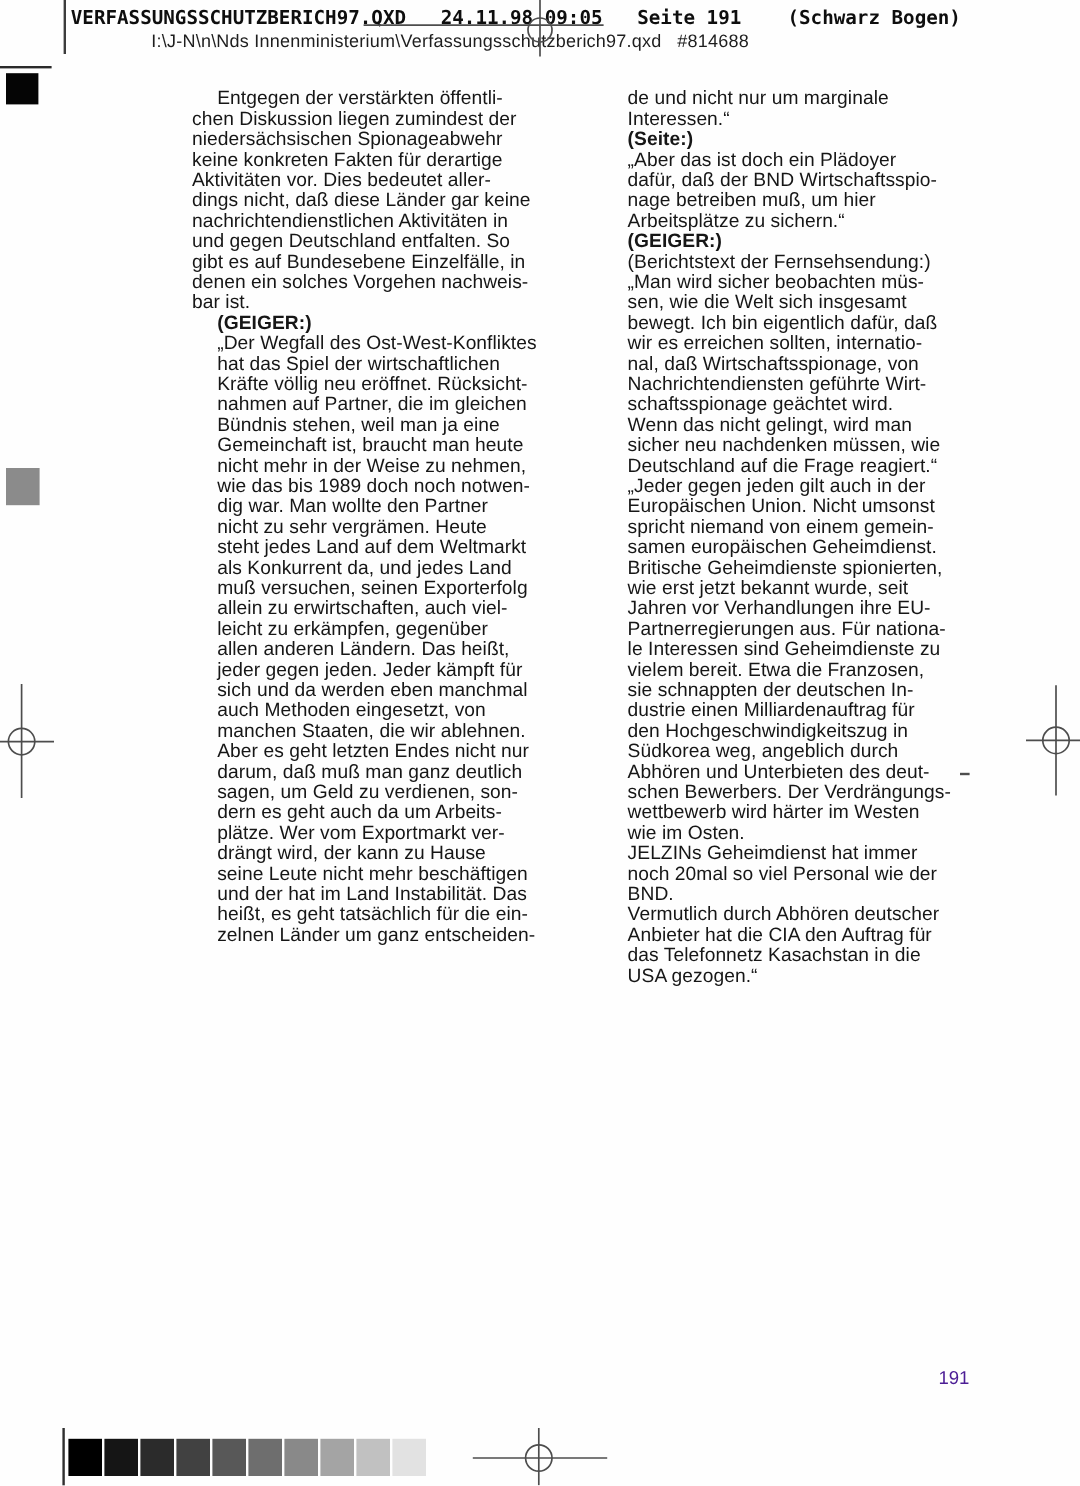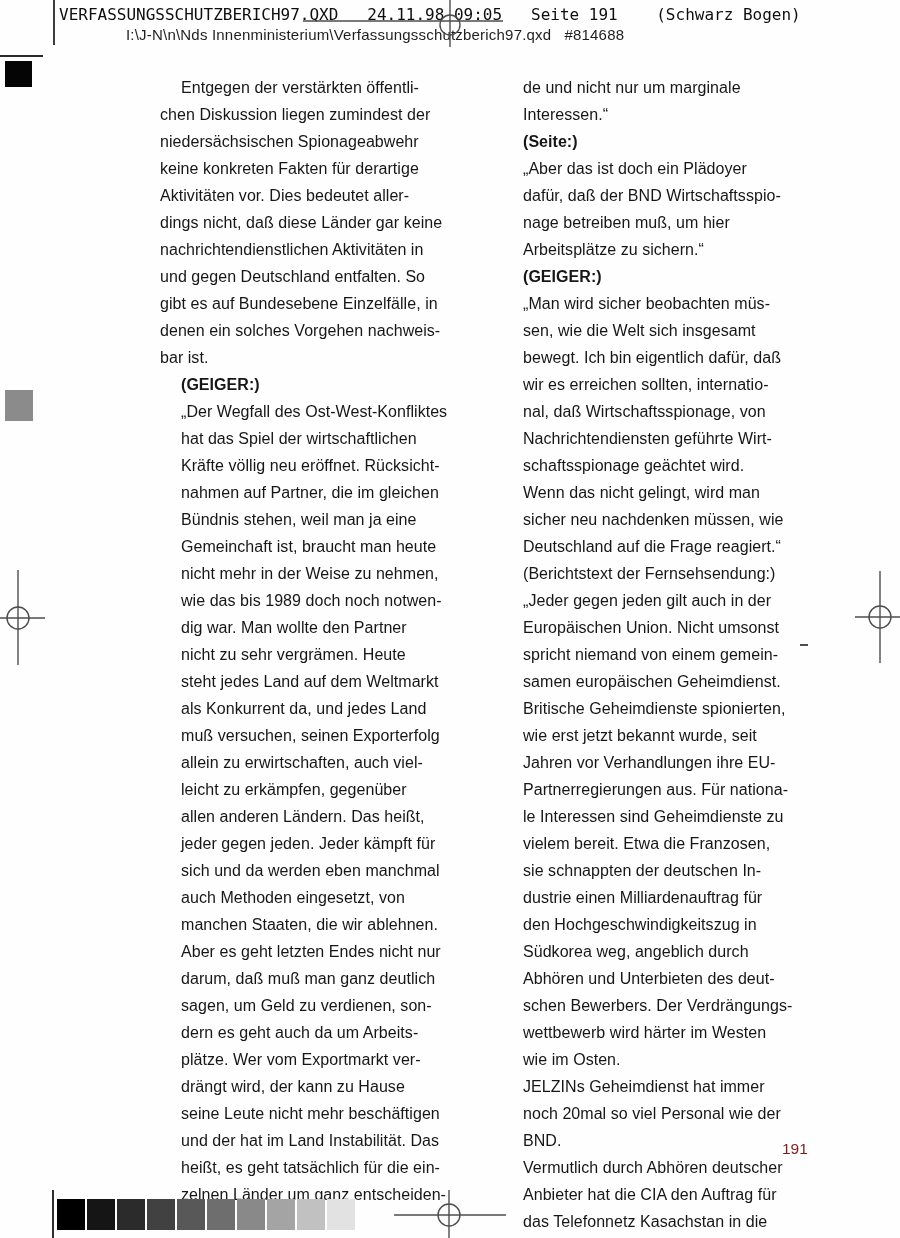--- a/index.html
+++ b/index.html
@@ -5,21 +5,21 @@
   html,body{margin:0;padding:0;}
   body{
     width:900px;height:1238px;position:relative;overflow:hidden;
     background:#fefefe;color:#1b1b1b;
     font-family:"Liberation Sans", sans-serif;
   }
   
   .slug{
     position:absolute;left:59px;top:5px;
     font-family:"DejaVu Sans Mono", monospace;
-    font-size:16px;color:#0e0e0e;white-space:pre;
+    font-size:16px;color:#0e0e0e;white-space:pre;font-weight:bold;
   }
   .pathline{
     position:absolute;left:126px;top:26px;
     font-size:15px;color:#1e1e1e;white-space:pre;letter-spacing:0.2px;
   }
   
   .vline-top{position:absolute;left:53px;top:0;width:2px;height:45px;background:#3c3c3c;}
   .hline-left{position:absolute;left:0;top:55px;width:43px;height:2px;background:#2a2a2a;}
   .sq-black{position:absolute;left:5px;top:61px;width:27px;height:26px;background:#050505;}
   .sq-gray{position:absolute;left:5px;top:390px;width:28px;height:31px;background:#8b8b8b;}
@@ -27,29 +27,29 @@
   .vline-bottom{position:absolute;left:52px;top:1190px;width:2px;height:48px;background:#2f2f2f;}
   .reg{position:absolute;}
   .reg line{stroke:#4d4d4d;stroke-width:1.4;}
   .reg circle{stroke:#4d4d4d;stroke-width:1.4;fill:none;}
   
   .col{position:absolute;top:74px;}
   .col-left{left:160px;width:322px;}
   .col-right{left:523px;width:325px;}
   .block{
     white-space:pre-line;
-    font-size:16px;line-height:27px;letter-spacing:0.05px;
+    font-size:16px;line-height:17px;letter-spacing:0.05px;
     color:#161616;
   }
   .block.bold{font-weight:700;}
   .block.italic{}
   .block.indent{text-indent:21px;}
   .block.inset{padding-left:21px;}
   
-  .pagenum{position:absolute;left:782px;top:1140px;font-size:15.5px;color:#7f1d1d;}
+  .pagenum{position:absolute;left:782px;top:1140px;font-size:15.5px;color:#4c1d95;}
   .calbar{position:absolute;left:57px;top:1199px;display:flex;gap:2px;}
   .calstep{width:28px;height:31px;}
 </style>
 </head>
 <body>
 
 <div>
 
   <div class="slug">VERFASSUNGSSCHUTZBERICH97.QXD   24.11.98 09:05   Seite 191    (Schwarz Bogen)</div>
   <div class="pathline">I:\J-N\n\Nds Innenministerium\Verfassungsschutzberich97.qxd   #814688</div>
@@ -128,31 +128,31 @@
     </div>
   <div class="col col-right" id="col-right">
       <div class="block italic">de und nicht nur um marginale
 Interessen.“</div>
       <div class="block bold">(Seite:)</div>
       <div class="block italic">„Aber das ist doch ein Plädoyer
 dafür, daß der BND Wirtschaftsspio-
 nage betreiben muß, um hier
 Arbeitsplätze zu sichern.“</div>
       <div class="block bold">(GEIGER:)</div>
+      <div class="block regular">(Berichtstext der Fernsehsendung:)</div>
       <div class="block italic">„Man wird sicher beobachten müs-
 sen, wie die Welt sich insgesamt
 bewegt. Ich bin eigentlich dafür, daß
 wir es erreichen sollten, internatio-
 nal, daß Wirtschaftsspionage, von
 Nachrichtendiensten geführte Wirt-
 schaftsspionage geächtet wird.
 Wenn das nicht gelingt, wird man
 sicher neu nachdenken müssen, wie
 Deutschland auf die Frage reagiert.“</div>
-      <div class="block regular">(Berichtstext der Fernsehsendung:)</div>
       <div class="block italic">„Jeder gegen jeden gilt auch in der
 Europäischen Union. Nicht umsonst
 spricht niemand von einem gemein-
 samen europäischen Geheimdienst.
 Britische Geheimdienste spionierten,
 wie erst jetzt bekannt wurde, seit
 Jahren vor Verhandlungen ihre EU-
 Partnerregierungen aus. Für nationa-
 le Interessen sind Geheimdienste zu
 vielem bereit. Etwa die Franzosen,

